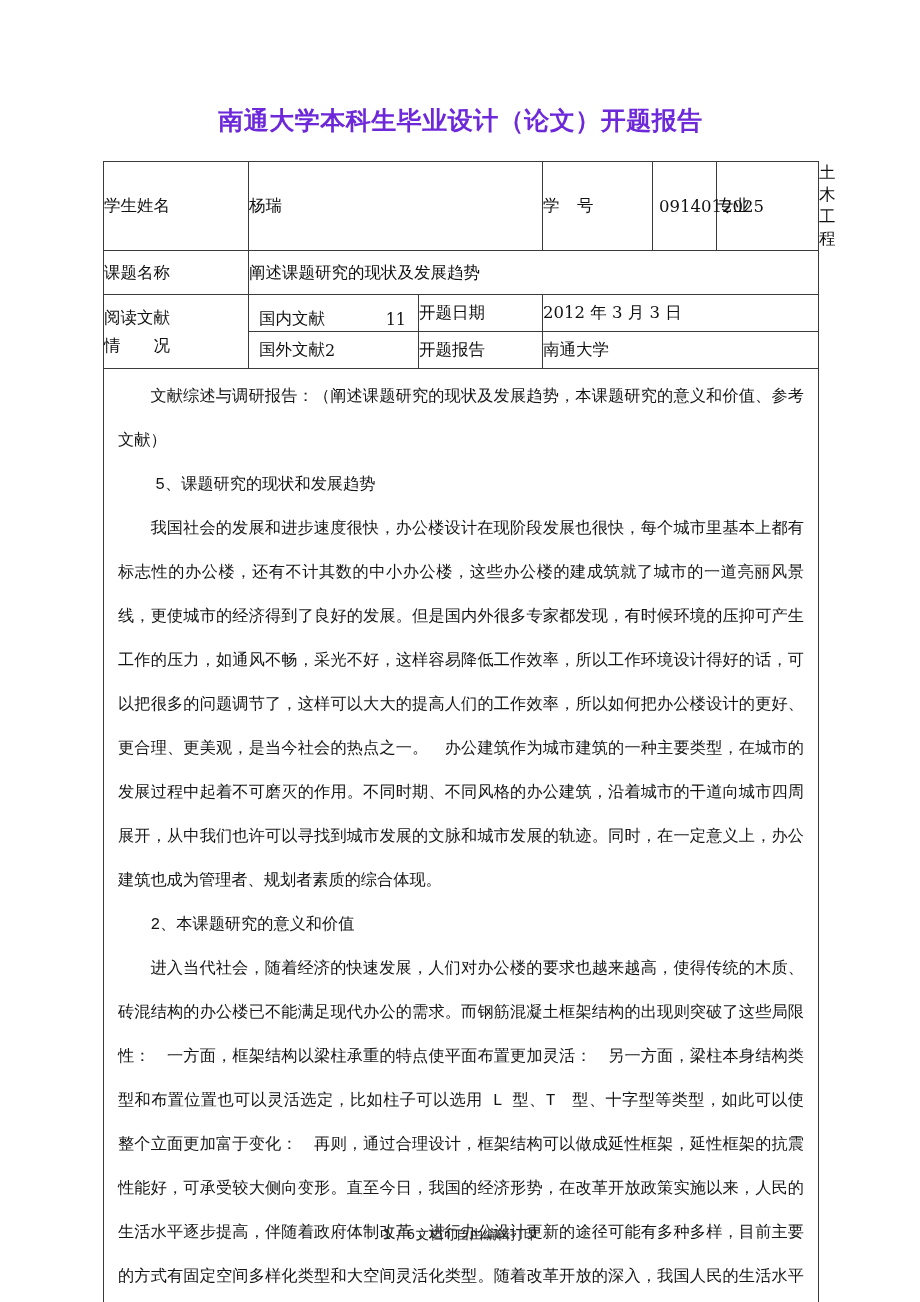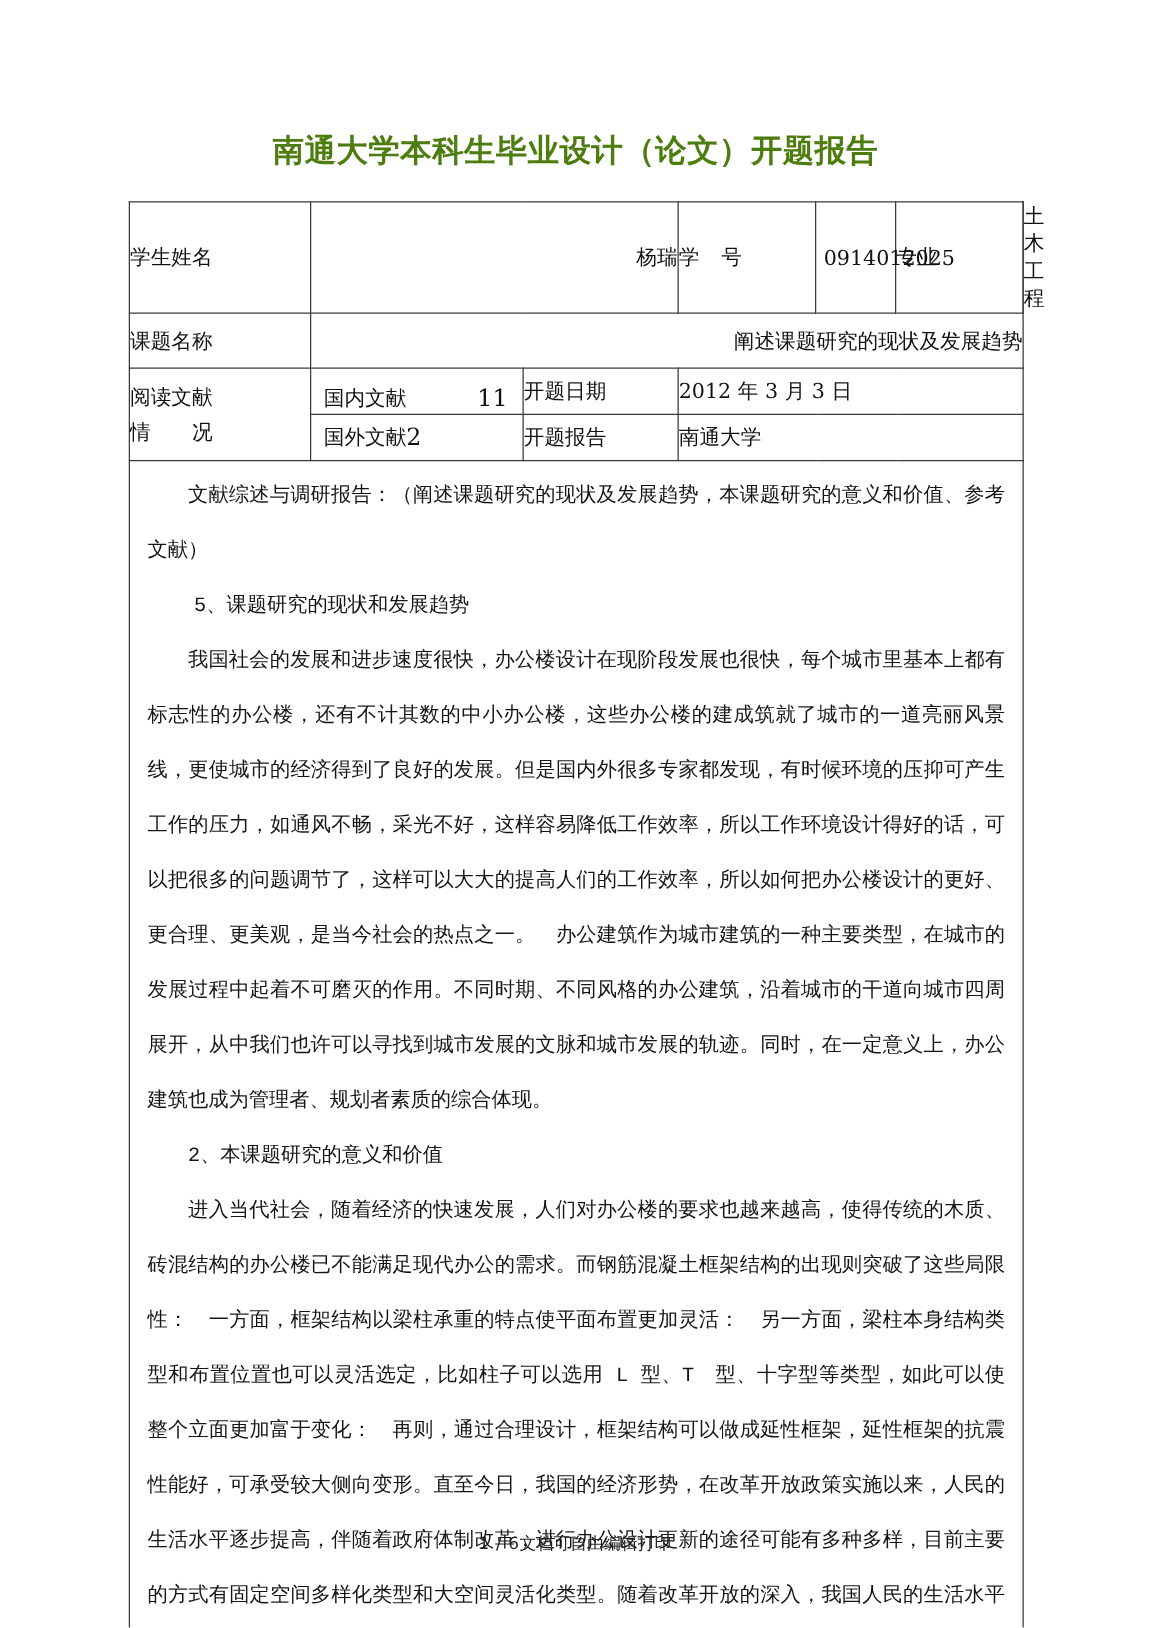--- a/index.html
+++ b/index.html
@@ -27,21 +27,21 @@
   .doc-title {
     position: absolute;
     left: 103px;
     top: 104px;
     width: 715px;
     text-align: center;
     font-family: "DejaVu Sans", "Liberation Sans", sans-serif;
     font-weight: bold;
     font-size: 25px;
     letter-spacing: 0.5px;
-    color: #4d7c0f;
+    color: #6d28d9;
     white-space: nowrap;
   }
   table.report {
     position: absolute;
     left: 103px;
     top: 161px;
     width: 715px;
     border-collapse: collapse;
     table-layout: fixed;
   }
@@ -49,32 +49,32 @@
     border: 1px solid #3a3a3a;
     padding: 0;
     vertical-align: middle;
     font-size: 16.5px;
     color: #111;
   }
   .cell-pad {
     padding: 0 10px;
   }
   .c-center { text-align: center; }
-  .c-left { text-align: right; font-family: Liberation Serif, serif; }
+  .c-left { text-align: left; font-family: Liberation Serif, serif; }
 
   .lbl {
     text-align: left;
     font-size: 16.5px;
   }
   .lbl-spaced {
     letter-spacing: 0.5px;
   }
   .num-val {
     font-family: "DejaVu Serif", "Liberation Serif", serif;
-    font-size: 19px;
+    font-size: 16px;
   }
   .row-h1 { height: 42px; }
   .row-h2 { height: 44px; }
   .row-h3 { height: 37px; }
 
   .body-cell {
     padding: 6px 14px 10px 14px !important;
     vertical-align: top;
     height: 865px;
   }

